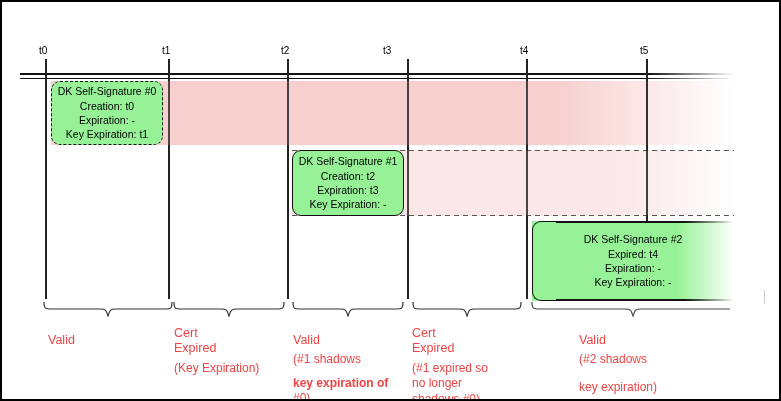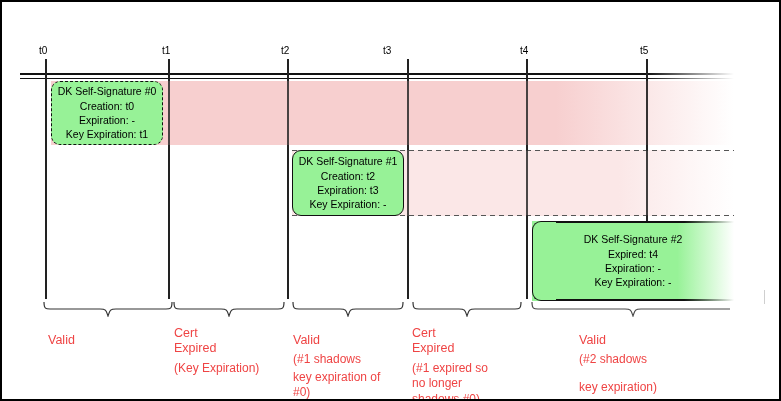--- a/index.html
+++ b/index.html
@@ -189,21 +189,21 @@
 
   <div class="period-label" style="left:172px;top:324px;width:110px;">
     <div class="period-title">Cert</div>
     <div class="period-title">Expired</div>
     <div class="period-sub">(Key Expiration)</div>
   </div>
 
   <div class="period-label" style="left:291px;top:331px;width:110px;">
     <div class="period-title">Valid</div>
     <div class="period-sub">(#1 shadows</div>
-    <div class="period-sub" style="margin-top:2px;">key expiration of</div>
+    <div class="period-sub" style="margin-top:8px;font-weight:bold;">key expiration of</div>
     <div class="period-sub" style="margin-top:0;">#0)</div>
   </div>
 
   <div class="period-label" style="left:410px;top:324px;width:110px;">
     <div class="period-title">Cert</div>
     <div class="period-title">Expired</div>
     <div class="period-sub">(#1 expired so</div>
     <div class="period-sub" style="margin-top:0;">no longer</div>
     <div class="period-sub" style="margin-top:0;">shadows #0)</div>
   </div>

